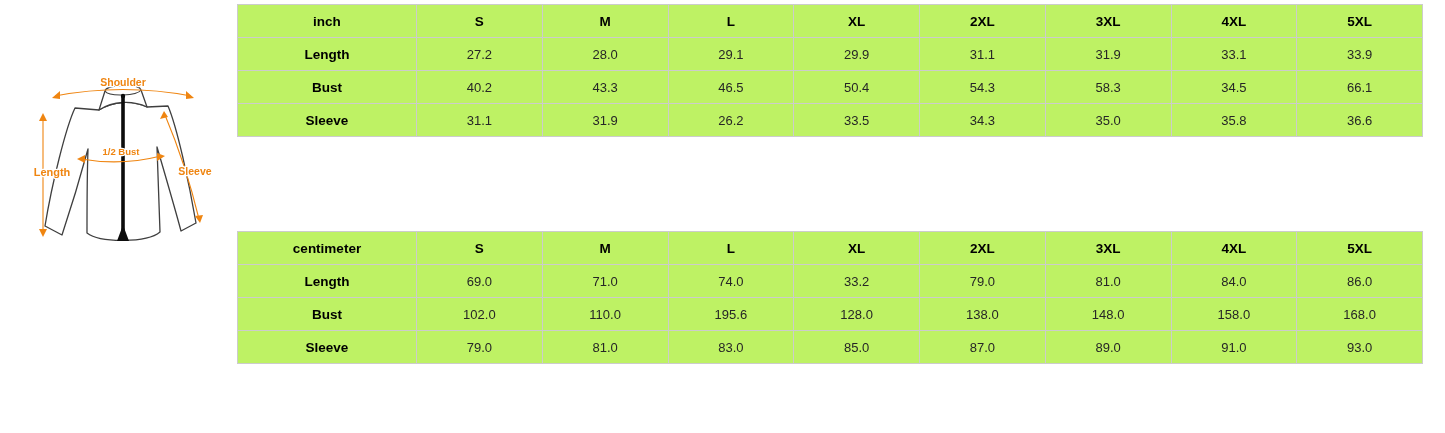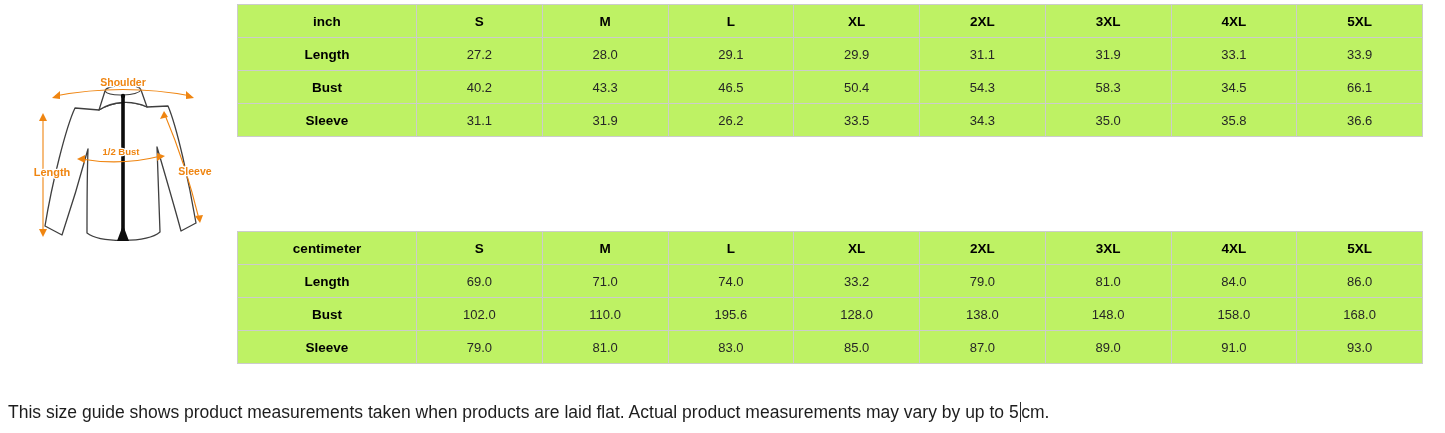--- a/index.html
+++ b/index.html
@@ -177,15 +177,14 @@
           <td>83.0</td>
           <td>85.0</td>
           <td>87.0</td>
           <td>89.0</td>
           <td>91.0</td>
           <td>93.0</td>
         </tr>
       </tbody>
     </table>
 
-  <p id="footer-note"><span>This size guide shows product measurements taken when products are laid flat. Actual product measurements may vary by up to 5</span><span id="text-cursor"></span><span>cm.</span></p>
 
 </div>
 
 </body></html>

